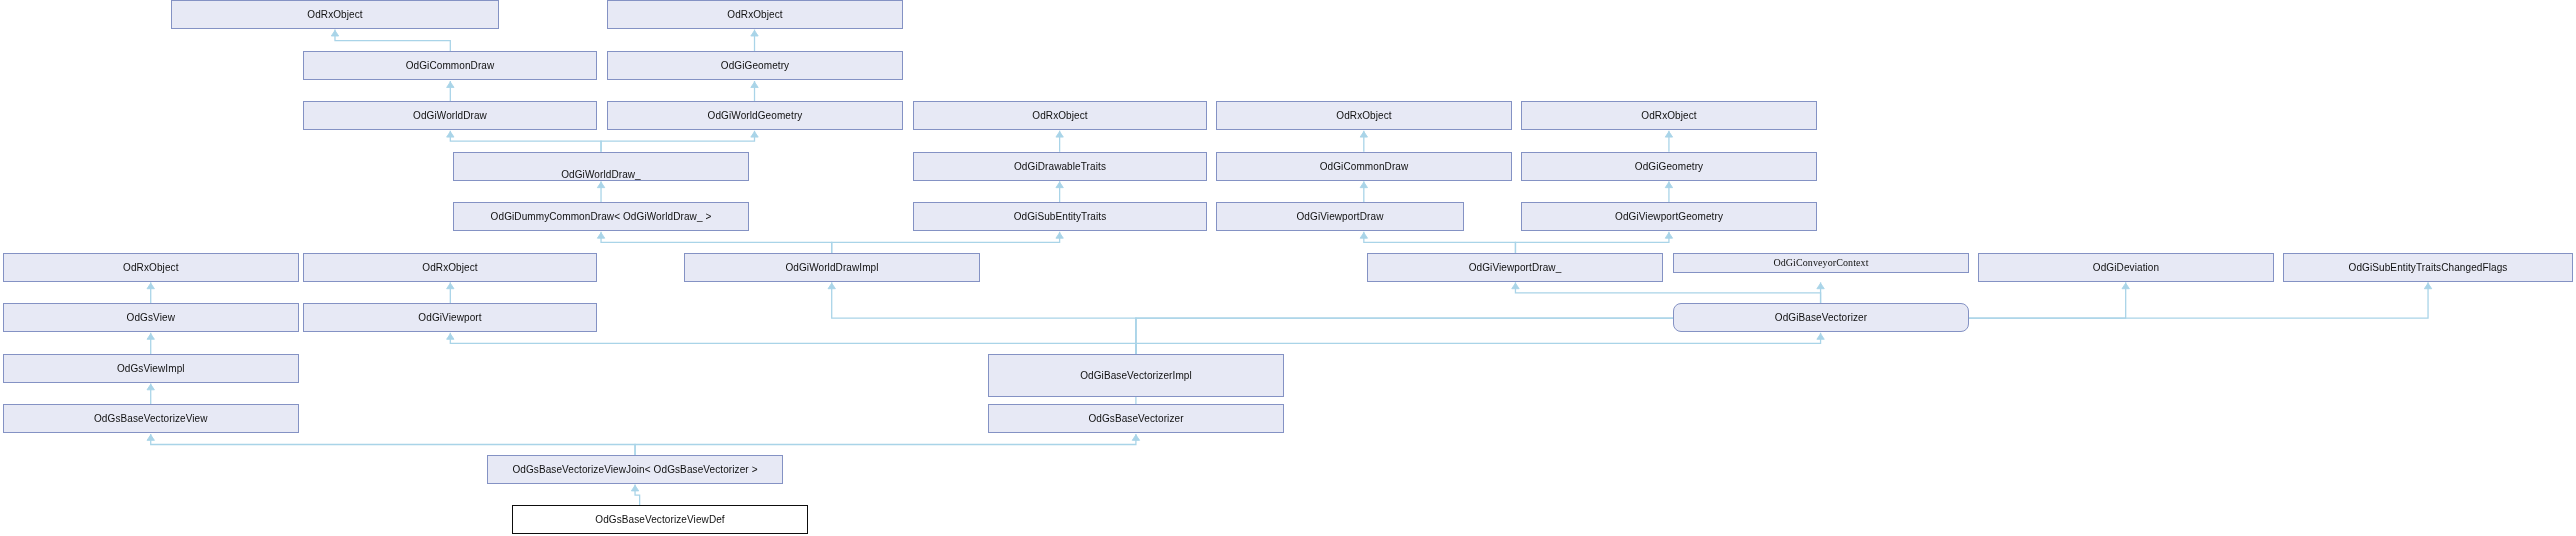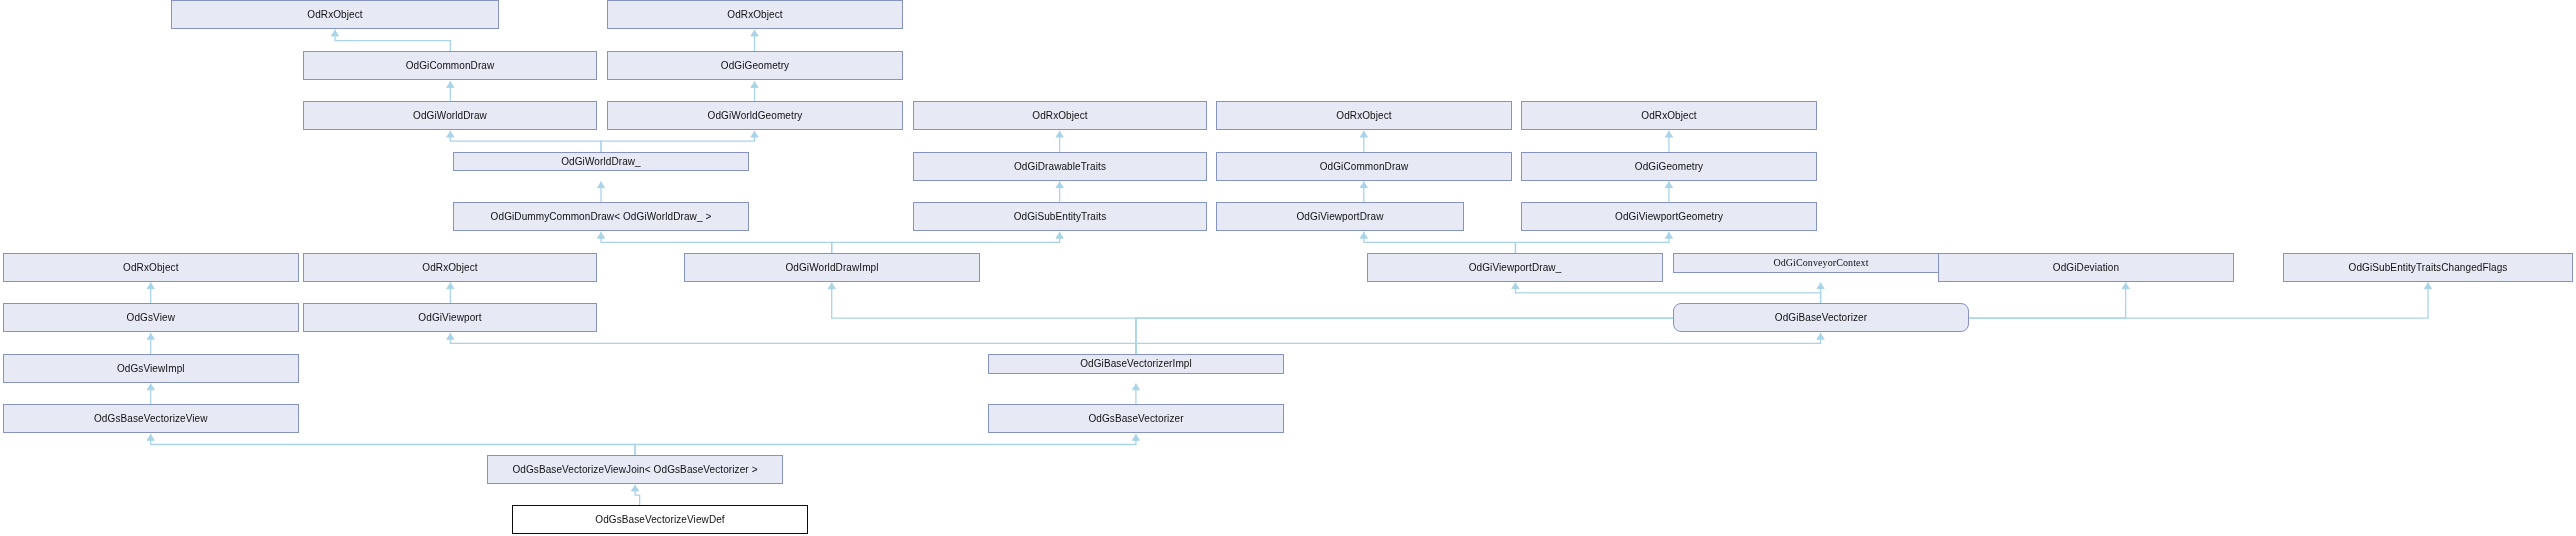--- a/index.html
+++ b/index.html
@@ -143,21 +143,21 @@
       </div>
       <div class="class-node" style="left: 913px; top: 101px; width: 294px; height: 29px;">
         <span class="node-label">OdRxObject</span>
       </div>
       <div class="class-node" style="left: 1216px; top: 101px; width: 296px; height: 29px;">
         <span class="node-label">OdRxObject</span>
       </div>
       <div class="class-node" style="left: 1521px; top: 101px; width: 296px; height: 29px;">
         <span class="node-label">OdRxObject</span>
       </div>
-      <div class="class-node" style="left: 453px; top: 152px; width: 296px; height: 19px;">
+      <div class="class-node" style="left: 453px; top: 152px; width: 296px; height: 29px; align-items: flex-end;">
         <span class="node-label">OdGiWorldDraw_</span>
       </div>
       <div class="class-node" style="left: 913px; top: 152px; width: 294px; height: 29px;">
         <span class="node-label">OdGiDrawableTraits</span>
       </div>
       <div class="class-node" style="left: 1216px; top: 152px; width: 296px; height: 29px;">
         <span class="node-label">OdGiCommonDraw</span>
       </div>
       <div class="class-node" style="left: 1521px; top: 152px; width: 296px; height: 29px;">
         <span class="node-label">OdGiGeometry</span>
@@ -182,39 +182,39 @@
       </div>
       <div class="class-node" style="left: 684px; top: 253px; width: 296px; height: 29px;">
         <span class="node-label">OdGiWorldDrawImpl</span>
       </div>
       <div class="class-node" style="left: 1367px; top: 253px; width: 296px; height: 29px;">
         <span class="node-label">OdGiViewportDraw_</span>
       </div>
       <div class="class-node" style="left: 1673px; top: 253px; width: 296px; height: 20px; font-family: Liberation Serif, serif;">
         <span class="node-label">OdGiConveyorContext</span>
       </div>
-      <div class="class-node" style="left: 1938px; top: 253px; width: 296px; height: 29px;">
+      <div class="class-node" style="left: 1978px; top: 253px; width: 296px; height: 29px;">
         <span class="node-label">OdGiDeviation</span>
       </div>
       <div class="class-node" style="left: 2283px; top: 253px; width: 290px; height: 29px;">
         <span class="node-label">OdGiSubEntityTraitsChangedFlags</span>
       </div>
       <div class="class-node" style="left: 2.8px; top: 303px; width: 296px; height: 29px;">
         <span class="node-label">OdGsView</span>
       </div>
       <div class="class-node" style="left: 303px; top: 303px; width: 294px; height: 29px;">
         <span class="node-label">OdGiViewport</span>
       </div>
       <div class="class-node" style="left: 1673px; top: 303px; width: 296px; height: 29px; border-radius: 8px;">
         <span class="node-label">OdGiBaseVectorizer</span>
       </div>
       <div class="class-node" style="left: 2.8px; top: 354px; width: 296px; height: 29px;">
         <span class="node-label">OdGsViewImpl</span>
       </div>
-      <div class="class-node" style="left: 988px; top: 354px; width: 296px; height: 20px;">
+      <div class="class-node" style="left: 988px; top: 354px; width: 296px; height: 43px;">
         <span class="node-label">OdGiBaseVectorizerImpl</span>
       </div>
       <div class="class-node" style="left: 2.8px; top: 404px; width: 296px; height: 29px;">
         <span class="node-label">OdGsBaseVectorizeView</span>
       </div>
       <div class="class-node" style="left: 988px; top: 404px; width: 296px; height: 29px;">
         <span class="node-label">OdGsBaseVectorizer</span>
       </div>
       <div class="class-node" style="left: 487px; top: 455px; width: 296px; height: 29px;">
         <span class="node-label">OdGsBaseVectorizeViewJoin&lt; OdGsBaseVectorizer &gt;</span>

